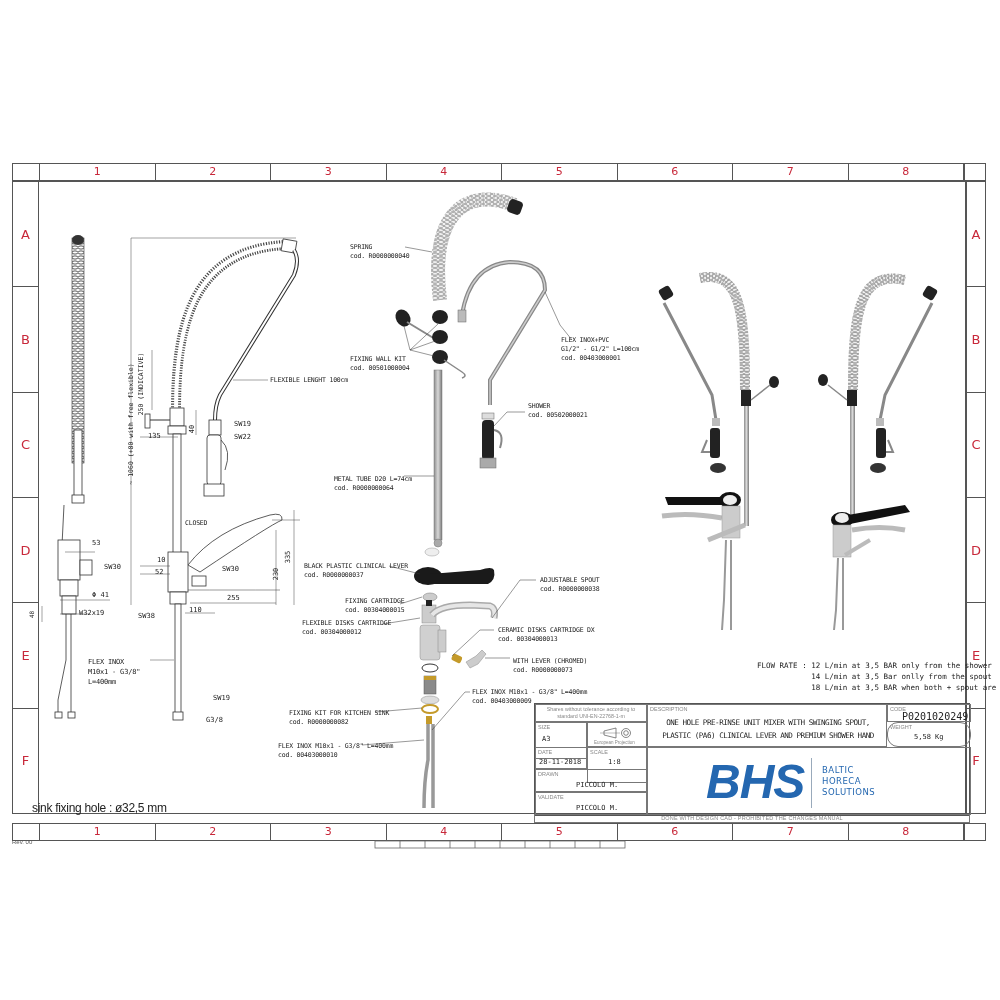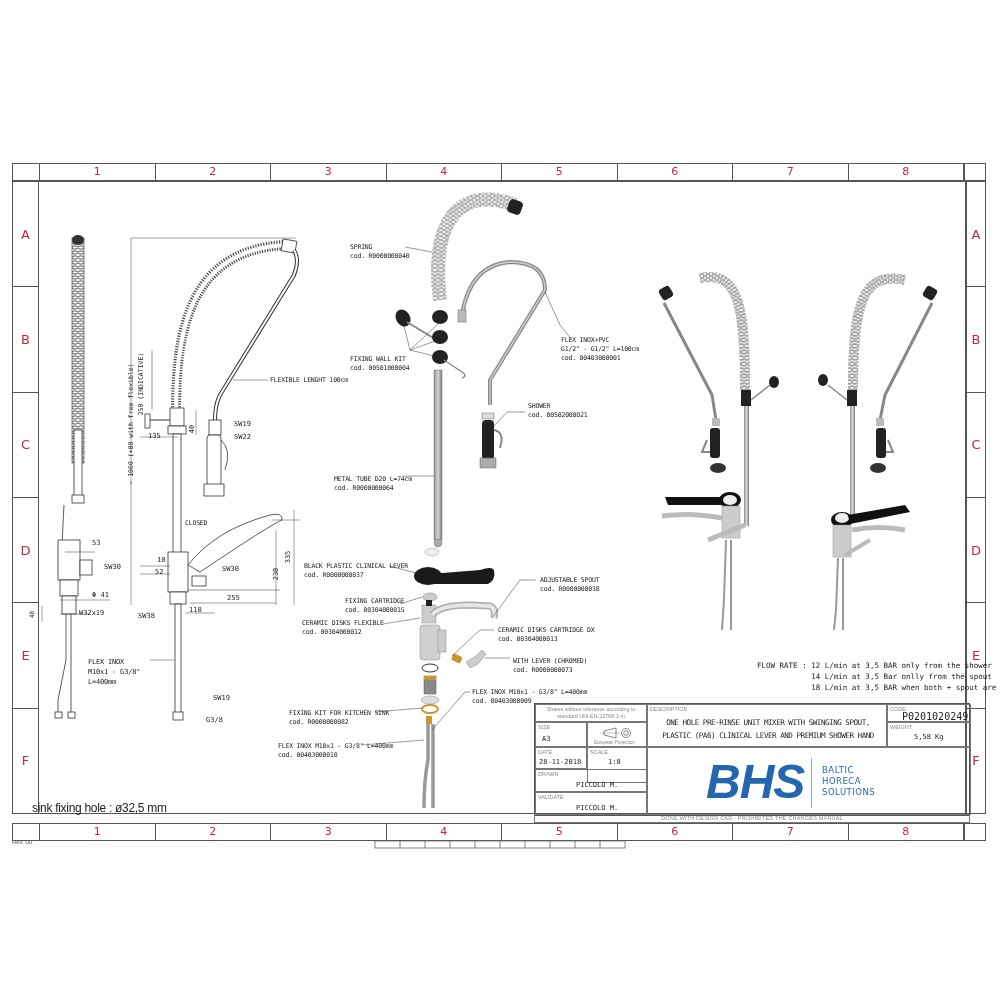--- a/index.html
+++ b/index.html
@@ -346,21 +346,21 @@
   </div>
   <div class="lbl" style="left:540px;top:576px;">
     <div>ADJUSTABLE SPOUT</div>
     <div>cod. R0000000038</div>
   </div>
   <div class="lbl" style="left:345px;top:597px;">
     <div>FIXING CARTRIDGE</div>
     <div>cod. 00304000015</div>
   </div>
   <div class="lbl" style="left:302px;top:619px;">
-    <div>CERAMIC DISKS FLEXIBLE</div>
+    <div>FLEXIBLE DISKS CARTRIDGE</div>
     <div>cod. 00304000012</div>
   </div>
   <div class="lbl" style="left:498px;top:626px;">
     <div>CERAMIC DISKS CARTRIDGE DX</div>
     <div>cod. 00304000013</div>
   </div>
   <div class="lbl" style="left:513px;top:657px;">
     <div>WITH LEVER (CHROMED)</div>
     <div>cod. R0000000073</div>
   </div>
@@ -383,21 +383,21 @@
 
   <div class="sink">sink fixing hole : ø32,5 mm</div>
   <div class="rev">Rev. 00</div>
 
   <div class="tb">
 
     <div class="c" style="left:0;top:0;width:112px;height:18px;">
       <div style="font-size:5.3px;color:#888;text-align:center;line-height:7px;padding-top:1px;">Shares without tolerance according to standard  UNI-EN-22768-1-m</div>
     </div>
 
-    <div class="c" style="left:0;top:18px;width:52px;height:25px;padding-left:37px;">
+    <div class="c" style="left:0;top:18px;width:52px;height:37px;padding-left:37px;">
       <span class="cap">SIZE</span>
       <span class="val" style="left:6px;top:12px;">A3</span>
     </div>
 
     <div class="c" style="left:52px;top:18px;width:60px;height:25px;">
       <svg width="60" height="25">
         <path d="M16 8 L28 5 L28 15 L16 12 Z" fill="none" stroke="#555" stroke-width="0.7"></path>
         <line x1="12" y1="10" x2="32" y2="10" stroke="#555" stroke-width="0.4"></line>
         <circle cx="38" cy="10" r="4.5" fill="none" stroke="#555" stroke-width="0.7"></circle>
         <circle cx="38" cy="10" r="2.3" fill="none" stroke="#555" stroke-width="0.7"></circle>
@@ -431,21 +431,21 @@
         <div>ONE HOLE PRE-RINSE UNIT MIXER WITH SWINGING SPOUT,</div>
         <div>PLASTIC (PA6) CLINICAL LEVER AND PREMIUM SHOWER HAND</div>
       </div>
     </div>
 
     <div class="c" style="left:352px;top:0;width:84px;height:18px;">
       <span class="cap">CODE</span>
       <span class="val" style="left:14px;top:6px;font-size:10px;">P0201020249</span>
     </div>
 
-    <div class="c" style="left:352px;top:18px;width:84px;height:25px;">
+    <div class="c" style="left:352px;top:18px;width:84px;height:25px;border-radius:11px;">
       <span class="cap">WEIGHT</span>
       <span class="val" style="left:26px;top:10px;">5,58 Kg</span>
     </div>
 
     <div class="c" style="left:112px;top:43px;width:324px;height:68px;">
       <div style="position:absolute;left:58px;top:14px;font-family:'Liberation Sans',sans-serif;font-weight:bold;font-style:italic;font-size:48px;letter-spacing:-1px;color:#2467b0;line-height:40px;">BHS</div>
       <div style="position:absolute;left:163px;top:10px;width:1px;height:50px;background:#9ab;"></div>
       <div style="position:absolute;left:174px;top:17px;font-family:'DejaVu Sans',sans-serif;font-size:8.5px;line-height:11px;color:#2467b0;letter-spacing:0.5px;">
         <div>BALTIC</div>
         <div>HORECA</div>

